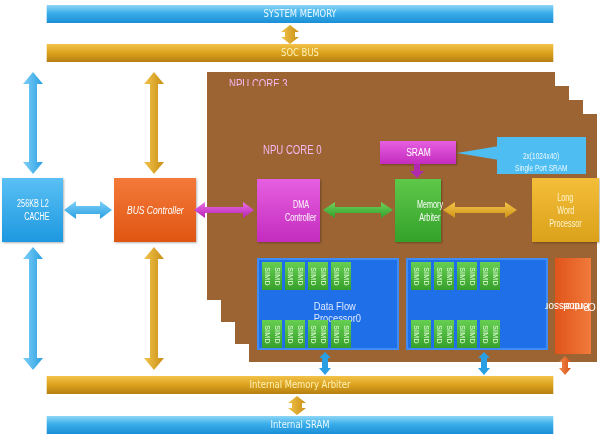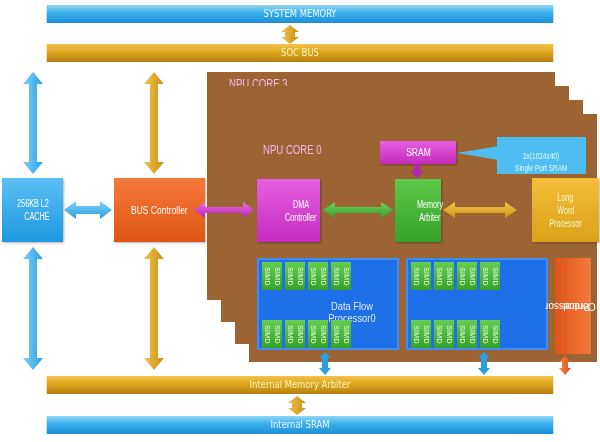--- a/index.html
+++ b/index.html
@@ -14,21 +14,21 @@
   .core-label{color:#f4b8f0;font-size:12px;transform:scaleX(0.8);transform-origin:left center;white-space:nowrap;}
   .box{display:flex;align-items:center;justify-content:center;text-align:center;color:#fff;font-size:10px;line-height:13px;}
   .box span{display:inline-block;transform:scaleX(0.85);}
   .blue-box{background:linear-gradient(#5ac0f4,#1d98e0);box-shadow:1px 1px 2px rgba(0,0,0,0.3);}
   .orange-box{background:linear-gradient(#f47a3a,#e05512);box-shadow:1px 1px 2px rgba(0,0,0,0.3);}
   .magenta-box{background:linear-gradient(#e65fe0,#c42cbf);box-shadow:1px 1px 2px rgba(0,0,0,0.3);}
   .green-box{background:linear-gradient(#5ec84a,#34a12a);box-shadow:1px 1px 2px rgba(0,0,0,0.3);padding-left:25px;}
   .gold-box{background:linear-gradient(#f4be3a,#dba11a);box-shadow:1px 1px 2px rgba(0,0,0,0.3);color:#fff6d0;}
   .callout{background:#4dbdf2;color:#eef9ff;font-size:9px;line-height:12px;align-items:flex-end;}
   .dfp{background:#1f6fe8;border:2px solid #3f8cf5;}
-  .dfp-label{color:#dfe9ff;font-size:11px;text-align:center;width:100%;padding-left:48px;}
+  .dfp-label{color:#dfe9ff;font-size:11px;text-align:left;width:100%;padding-left:48px;}
   .dfp-label span{display:inline-block;transform:scaleX(0.85);}
   .simd-row{display:flex;gap:3px;}
   .simd-group{display:flex;background:linear-gradient(#66cf52,#36a02b);}
   .simd{width:10px;height:28px;display:flex;align-items:center;justify-content:center;}
   .simd span{display:inline-block;transform:rotate(90deg);font-size:7px;color:#e9ffe0;white-space:nowrap;letter-spacing:0.3px;}
   .ctrl{background:linear-gradient(90deg,#e0541a,#f07a3c);display:flex;align-items:center;justify-content:center;}
   .ctrl span{display:inline-block;transform:rotate(90deg);color:#fff;font-size:10px;line-height:12px;text-align:center;white-space:nowrap;}
   svg.arrows{position:absolute;left:0;top:0;}
 </style>
 </head>
@@ -50,21 +50,21 @@
 <div class="abs core" style="left:235px;top:100px;width:348px;height:244px;">
   <div class="abs core-label" style="left:15px;top:21px;">NPU CORE 1</div>
 </div>
 <div class="abs core" style="left:249px;top:114px;width:348px;height:248px;">
   <div class="abs core-label" style="left:14px;top:29px;">NPU CORE 0</div>
 </div>
 
 <div class="abs box blue-box" style="left:2px;top:178px;width:61px;height:64px;text-align:right;">
   <span><span>256KB L2</span><br><span>CACHE</span></span>
 </div>
-<div class="abs box orange-box" style="left:114px;top:178px;width:91px;height:64px;">
+<div class="abs box orange-box" style="left:114px;top:178px;width:82px;height:64px;font-style:italic;">
   <span>BUS Controller</span>
 </div>
 
 <div class="abs box magenta-box" style="left:380px;top:141px;width:76px;height:23px;">
   <span>SRAM</span>
 </div>
 <div class="abs box callout" style="left:497px;top:137px;width:89px;height:37px;">
   <span><span>2x(1024x40)</span><br><span>Single Port SRAM</span></span>
 </div>
 <div class="abs box magenta-box" style="left:257px;top:179px;width:63px;height:63px;padding-left:24px;">

